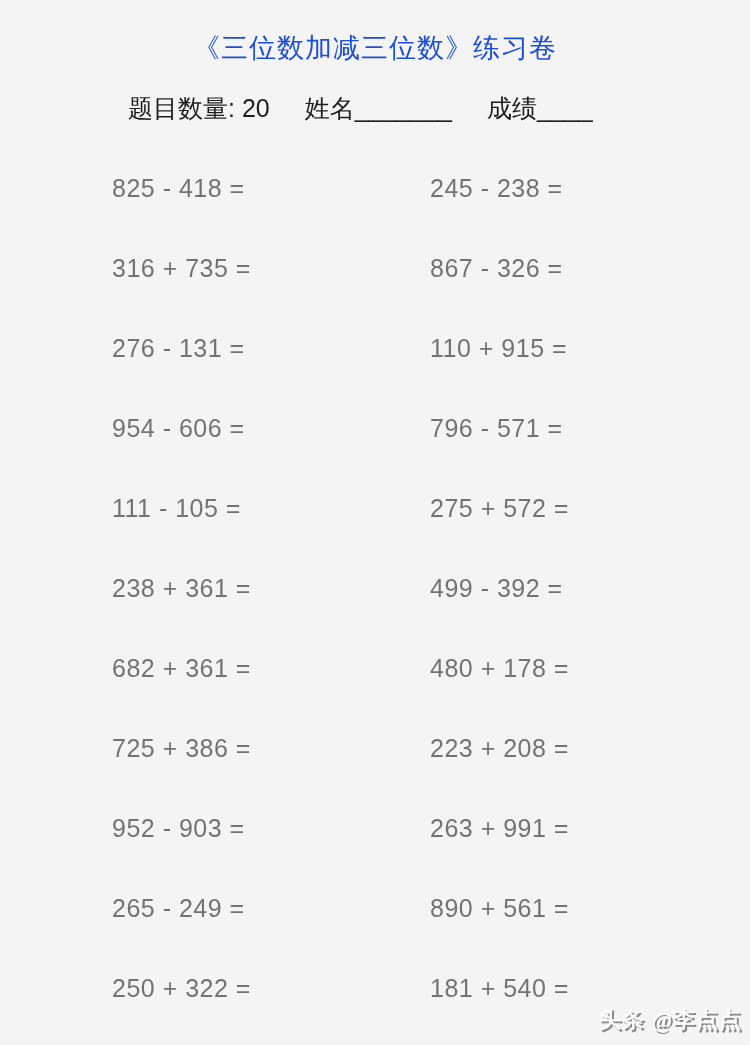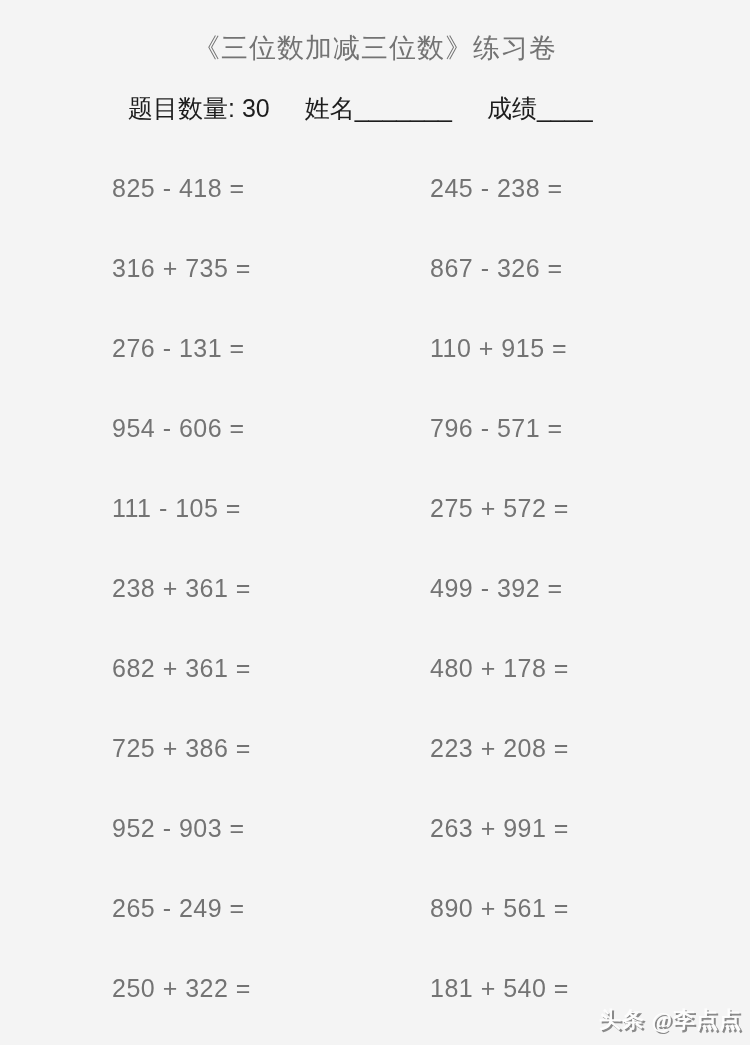--- a/index.html
+++ b/index.html
@@ -15,21 +15,21 @@
   }
   .title {
     position: absolute;
     top: 30px;
     left: 0;
     width: 100%;
     text-align: center;
     font-size: 27px;
     font-weight: 500;
     letter-spacing: 1px;
-    color: #737373;
+    color: #1d4ed8;
   }
   .header-line {
     position: absolute;
     top: 92px;
     left: 128px;
     font-size: 25px;
     font-weight: 500;
     color: #1d1d1d;
     white-space: nowrap;
   }
@@ -66,21 +66,21 @@
   }
 </style>
 </head>
 <body>
 
 <div class="page">
 
   <div class="title">《三位数加减三位数》练习卷</div>
 
   <div class="header-line">
-    <span class="seg">题目数量: 30</span>
+    <span class="seg">题目数量: 20</span>
     <span class="seg">姓名_______</span>
     <span class="seg">成绩____</span>
   </div>
 
   <div class="problems">
     <div class="problem">825 - 418 =</div>
     <div class="problem">245 - 238 =</div>
     <div class="problem">316 + 735 =</div>
     <div class="problem">867 - 326 =</div>
     <div class="problem">276 - 131 =</div>

